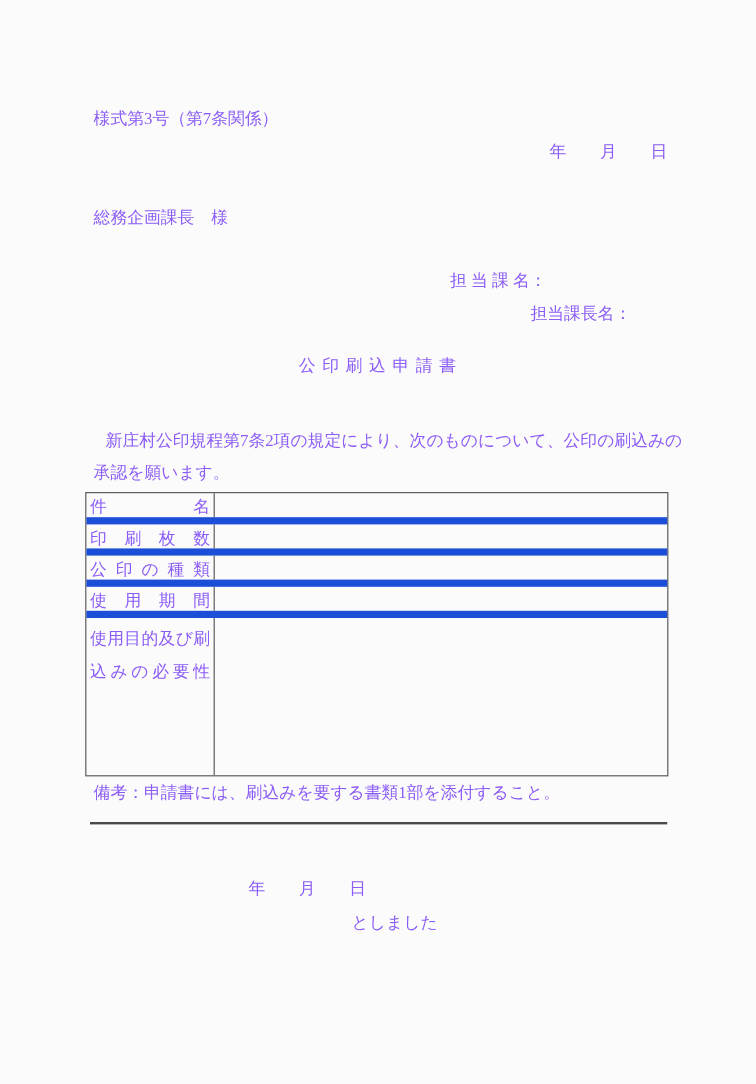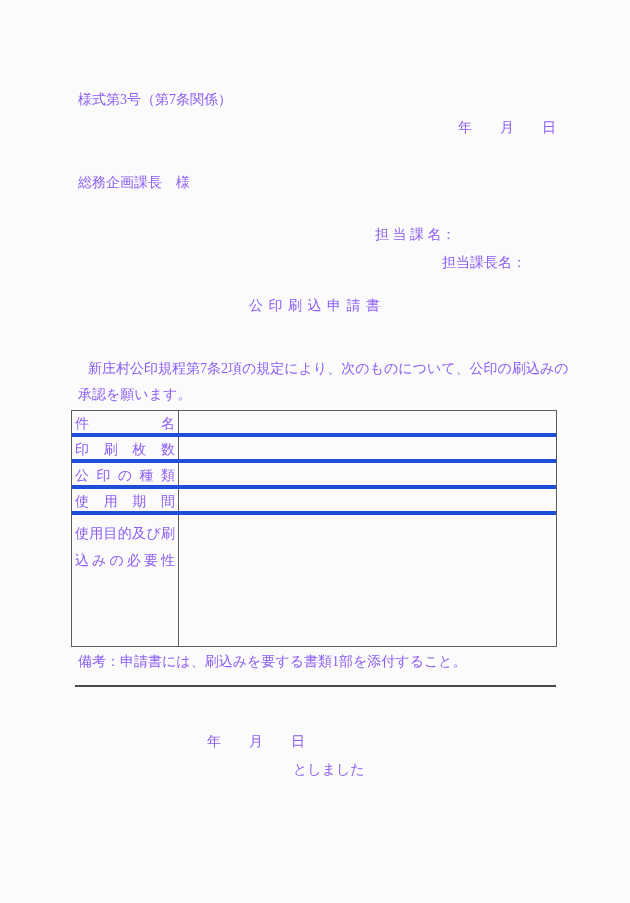--- a/index.html
+++ b/index.html
@@ -40,21 +40,21 @@
     height: 237px;
     box-sizing: border-box;
     border: 1px solid #5d5d5d;
     display: flex;
     flex-direction: column;
     background: transparent;
   }
   .trow {
     display: flex;
     box-sizing: border-box;
-    border-bottom: 4px solid #1d4ed8;
+    border-bottom: 6px solid #1d4ed8;
     height: 26px;
     flex: none;
   }
   .trow.last {
     border-bottom: none;
     flex: 1;
     height: auto;
   }
   .tlabel {
     box-sizing: border-box;

